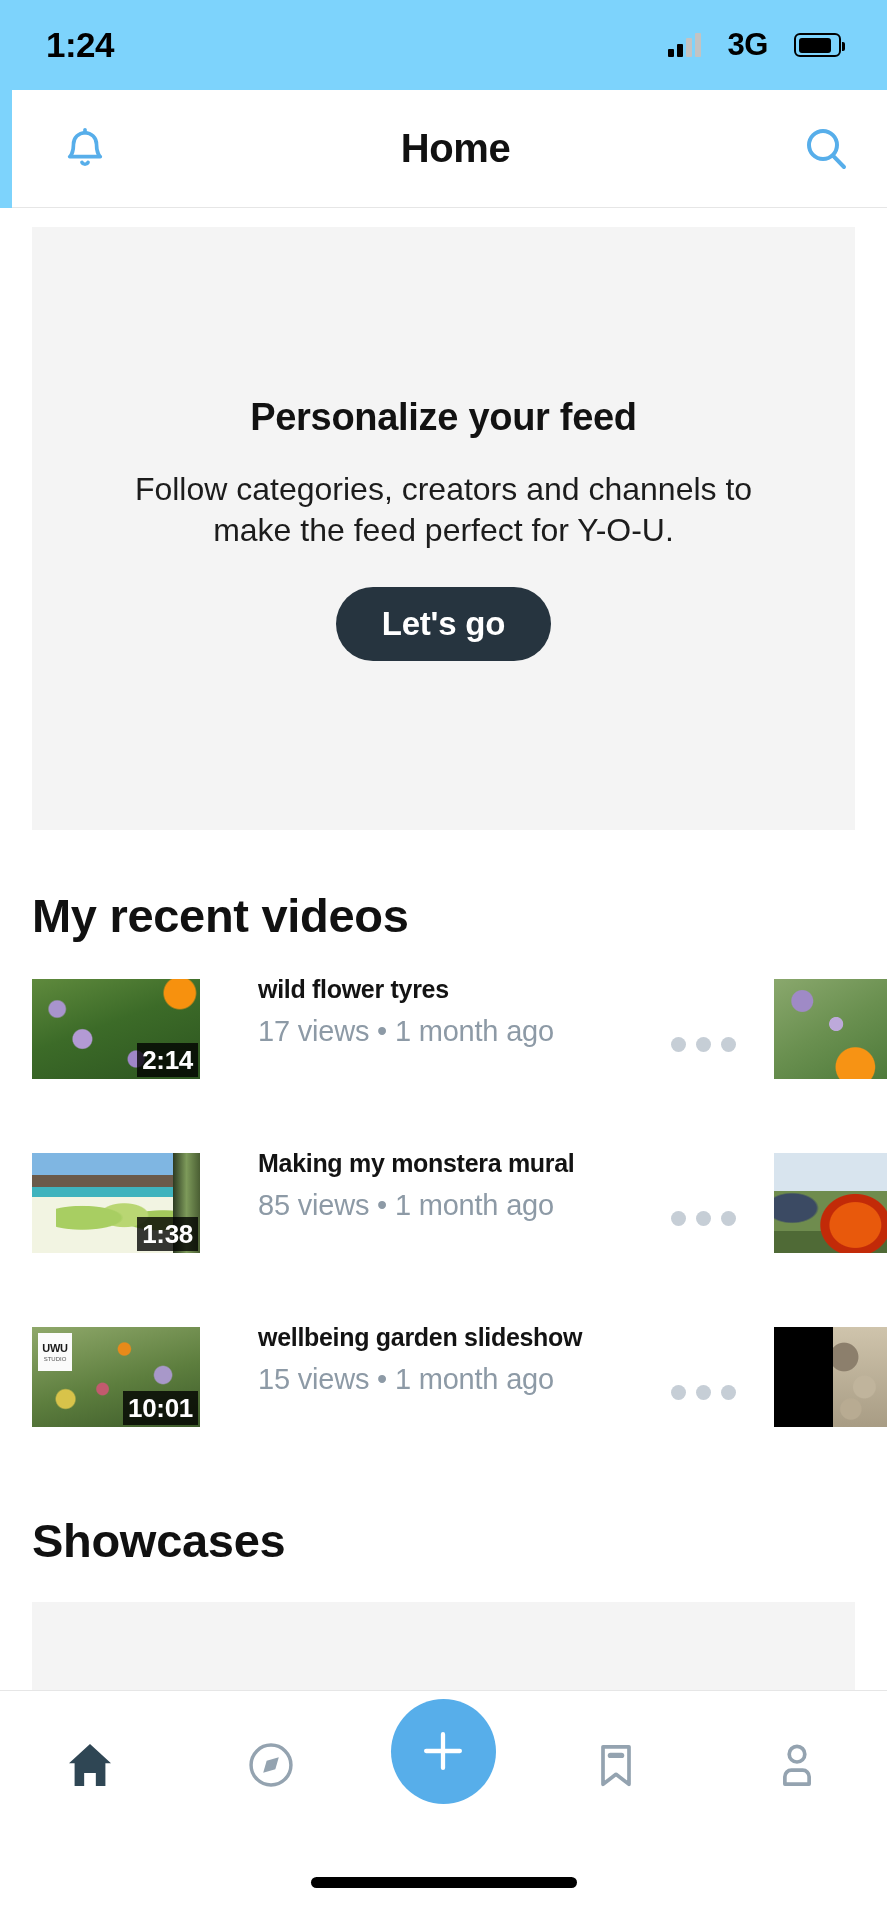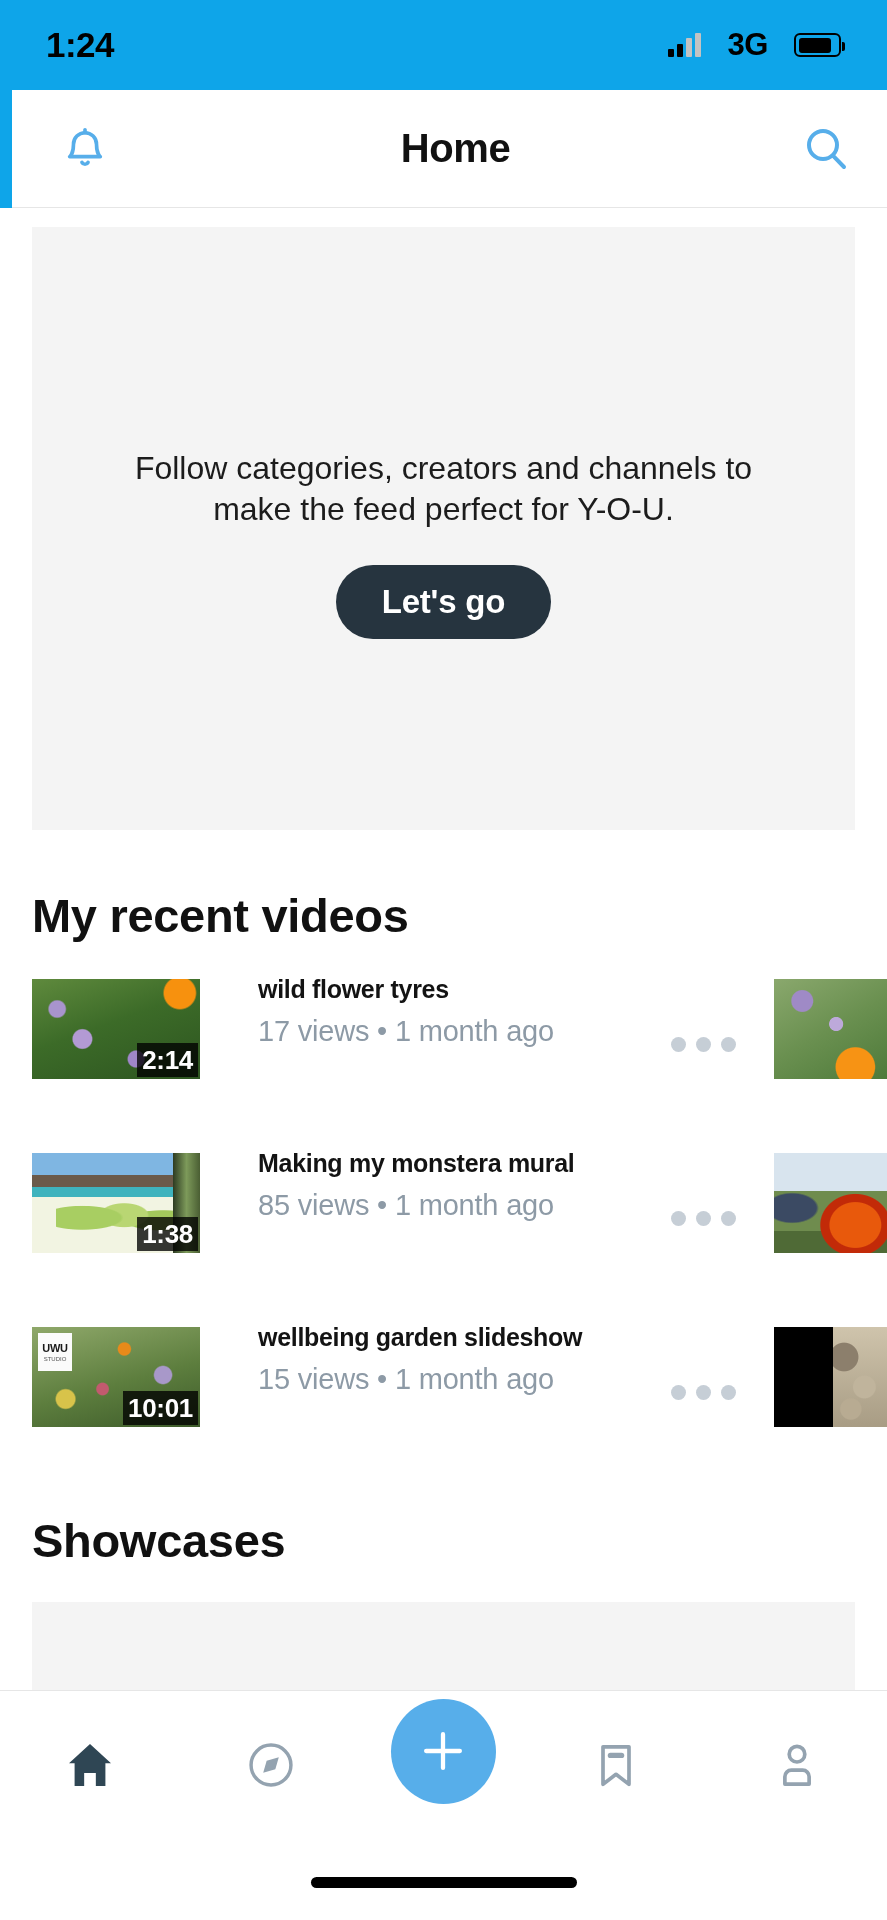--- a/index.html
+++ b/index.html
@@ -2,21 +2,21 @@
 <html><head>
 <meta charset="utf-8">
 <style>
   * { margin:0; padding:0; box-sizing:border-box; }
   html, body {
     width:887px; height:1920px;
     background:#ffffff;
     font-family:"Liberation Sans", sans-serif;
     overflow:hidden;
   }
-  .phone { position:relative; width:887px; height:1920px; background:#0ea5e9; }
+  .phone { position:relative; width:887px; height:1920px; background:#7dd3fc; }
 
   
   .statusbar {
     position:absolute; top:0; left:0; width:887px; height:90px;
     display:flex; align-items:center; justify-content:space-between;
     padding:0 46px;
   }
   .status-time { font-size:35px; font-weight:600; color:#000; letter-spacing:-0.5px; }
   .status-right { display:flex; align-items:center; gap:26px; }
   .signal { display:flex; align-items:flex-end; gap:3px; height:24px; }
@@ -228,20 +228,21 @@
       <svg width="48" height="48" viewBox="0 0 24 24" fill="none" stroke="#57aeea" stroke-width="2" stroke-linecap="round">
         <circle cx="10.5" cy="10" r="7"></circle>
         <path d="M15.6 15.4 21 21"></path>
       </svg>
     </div>
   </div>
 
   <div class="content">
 
     <div class="promo-card">
+      <div class="promo-title">Personalize your feed</div>
       <div class="promo-sub">Follow categories, creators and channels to make the feed perfect for Y-O-U.</div>
       <button class="promo-btn">Let's go</button>
     </div>
 
     <div class="section-title">My recent videos</div>
 
     <div class="video-list">
 
       <div class="video-row">
         <div class="thumb">

